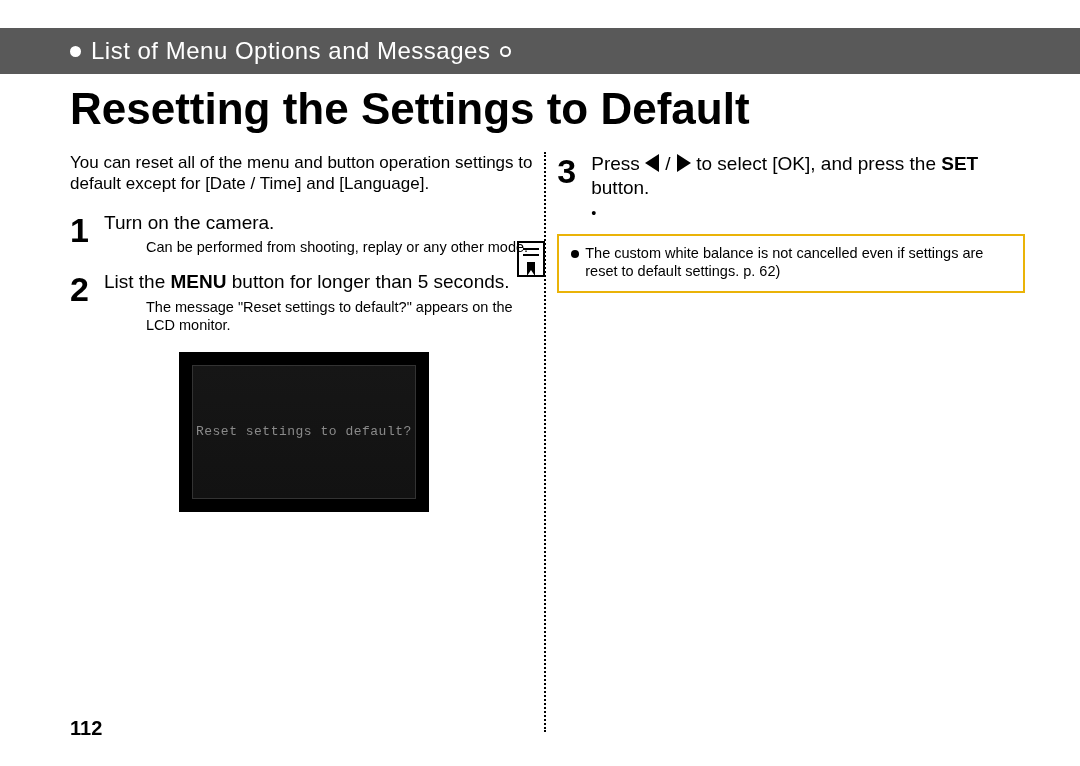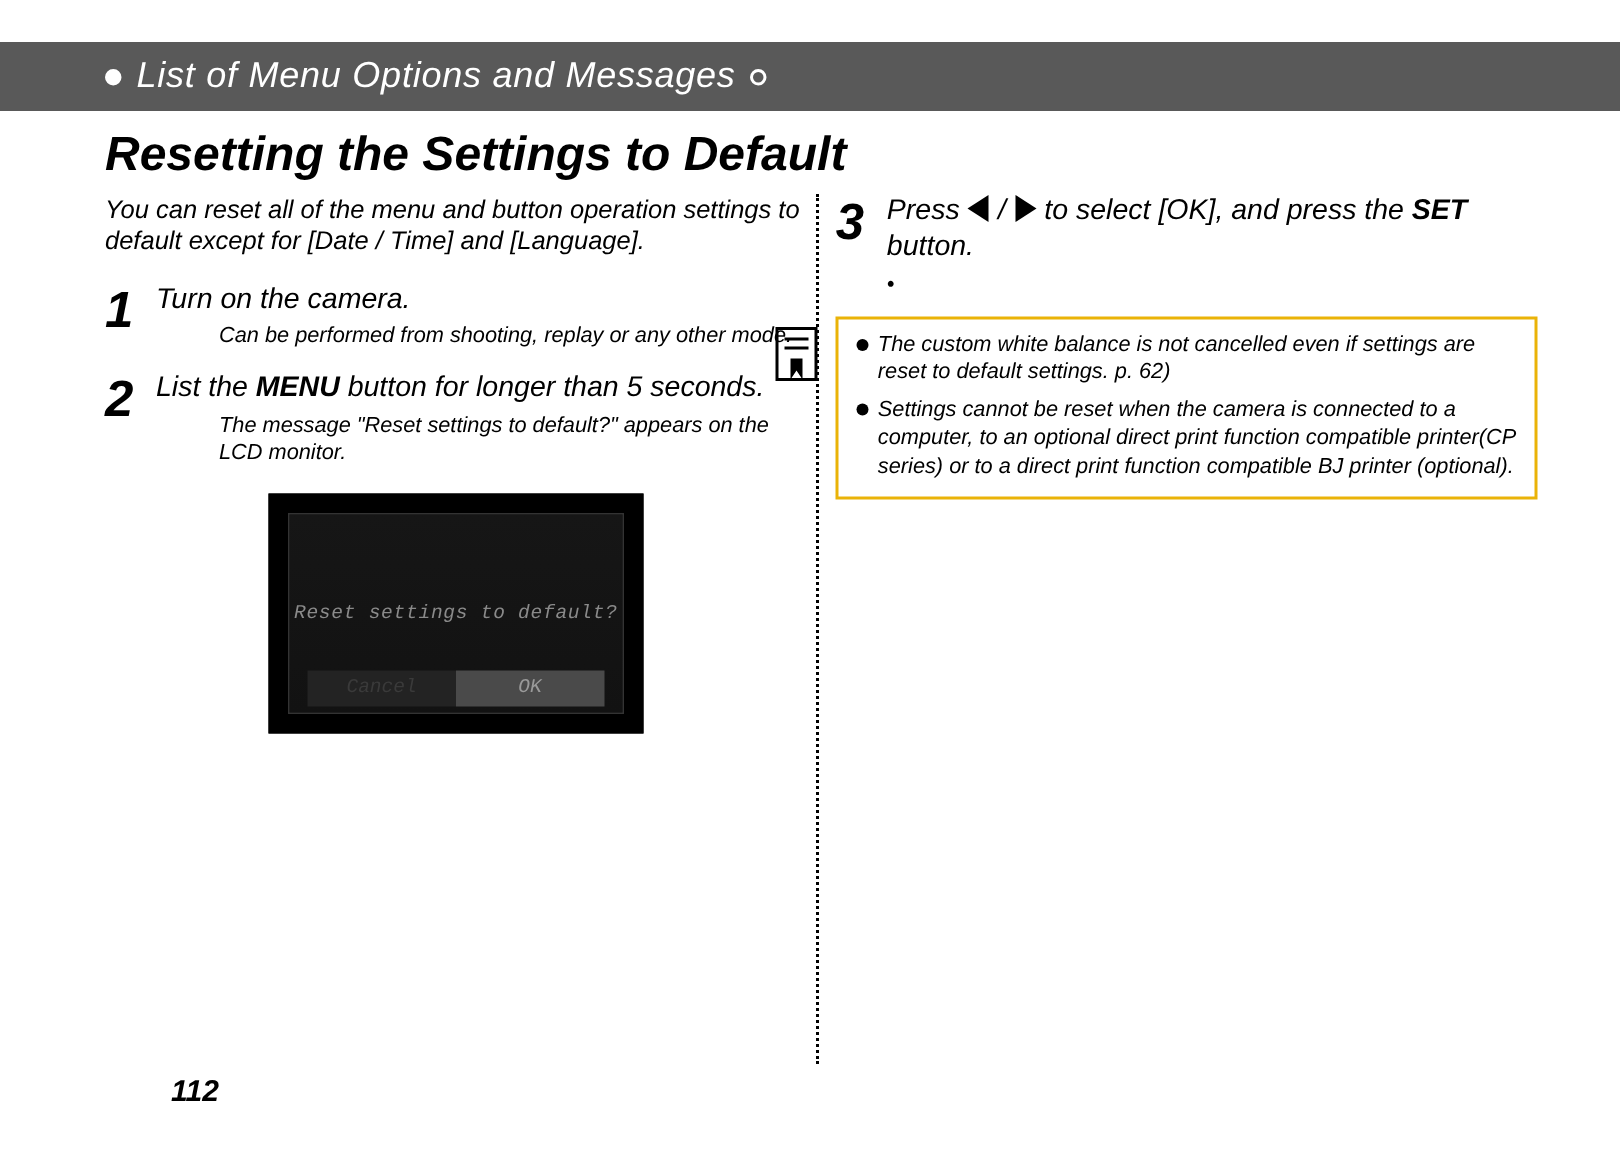--- a/index.html
+++ b/index.html
@@ -1,22 +1,22 @@
 <!DOCTYPE html>
 <html><head>
 <meta charset="utf-8">
 <style>
   * { box-sizing: border-box; margin: 0; padding: 0; }
   html, body { width: 1080px; height: 766px; font-family: Arial, Helvetica, sans-serif; background: #fff; color: #000; }
-  .page { width: 1080px; height: 766px; position: relative; font-style: italic; }
+  .page { width: 1080px; height: 766px; position: relative; }
   .header-band { background: #595959; height: 46px; width: 100%; display: flex; align-items: center; padding-left: 70px; color: #fff; font-size: 24px; letter-spacing: 0.5px; }
   .header-band .bullet { width: 11px; height: 11px; border-radius: 50%; border: 2px solid #fff; background: #fff; margin-right: 10px; display:inline-block; }
   .header-band .bullet-outline { width: 11px; height: 11px; border-radius: 50%; border: 2px solid #fff; background: transparent; margin-left: 10px; display:inline-block; }
   .body { padding: 10px 55px 0 70px; }
-  .title { font-size: 32px; font-weight: bold; margin-bottom: 8px; }
+  .title { font-size: 44px; font-weight: bold; margin-bottom: 18px; }
   .columns { display: flex; gap: 0; justify-content: center; }
   .col { width: 480px; position: relative; }
   .divider { width: 20px; position: relative; }
   .dotted-vert { position: absolute; left: 6px; top: 0; bottom: -380px; border-left: 2px dotted #000; height: 580px; }
   .intro { font-size: 17px; line-height: 1.25; margin-bottom: 16px; }
   .step { display: flex; margin-bottom: 6px; }
   .step-num { font-size: 34px; font-weight: bold; width: 28px; line-height: 1; padding-top:2px; }
   .step-body { flex: 1; padding-left: 6px; }
   .step-main { font-size: 19px; line-height: 1.25; }
   .step-main b { font-weight: bold; }
@@ -34,21 +34,21 @@
   .lcd-buttons { position:absolute; bottom:4px; left:12px; right:12px; height:24px; display:flex; }
   .lcd-btn { flex:1; text-align:center; font-family:"Courier New",monospace; font-size:13px; line-height:22px; }
   .lcd-cancel { color:#3a3a3a; background:#232323; }
   .lcd-ok { color:#9a9a9a; background:#4a4a4a; }
   .note-box { border: 2px solid #eab308; position: relative; margin-top: 12px; padding: 8px 10px 10px 12px; font-size:14.5px; line-height:1.3; }
   .note-icon { position:absolute; left:-44px; top:4px; width:34px; height:40px; }
   .note-item { display:flex; margin-bottom:6px; }
   .note-item:last-child { margin-bottom:0; }
   .note-item .disc { width:14px; flex-shrink:0; }
   .disc-shape { width:8px; height:8px; border-radius:50%; background:#000; display:inline-block; margin-top:5px; }
-  .page-num { position:absolute; bottom:26px; left:70px; font-size:20px; font-weight:bold;margin-left:44px; }
+  .page-num { position:absolute; bottom:26px; left:70px; font-size:20px; font-weight:bold; }
 </style>
 </head>
 <body>
 
 <div class="page">
   <div style="height:28px;"></div>
   <div class="header-band">
     <span class="bullet"></span>
     <span>List of Menu Options and Messages</span>
     <span class="bullet-outline"></span>
@@ -77,24 +77,20 @@
               <span>List the </span><b>MENU</b><span> button for longer than 5 seconds.</span>
             </div>
             <div class="step-sub">The message "Reset settings to default?" appears on the LCD monitor.</div>
           </div>
         </div>
 
         <div class="lcd-wrap">
           <div class="lcd">
             <div class="lcd-inner">
               <div class="lcd-text">Reset settings to default?</div>
-              <div class="lcd-buttons">
-                <div class="lcd-btn lcd-cancel">Cancel</div>
-                <div class="lcd-btn lcd-ok">OK</div>
-              </div>
             </div>
           </div>
         </div>
       </div>
 
       <div class="divider">
         <div class="dotted-vert"></div>
       </div>
 
       <div class="col">
@@ -114,24 +110,20 @@
           <svg class="note-icon" viewBox="0 0 34 40">
             <rect x="3" y="2" width="26" height="34" fill="none" stroke="#000" stroke-width="2"></rect>
             <line x1="8" y1="9" x2="24" y2="9" stroke="#000" stroke-width="2"></line>
             <line x1="8" y1="15" x2="24" y2="15" stroke="#000" stroke-width="2"></line>
             <path d="M 12 22 L 20 22 L 20 36 L 16 30 L 12 36 Z" fill="#000"></path>
           </svg>
           <div class="note-item">
             <div class="disc"><span class="disc-shape"></span></div>
             <div>The custom white balance is not cancelled even if settings are reset to default settings. p. 62)</div>
           </div>
-          <div class="note-item">
-            <div class="disc"><span class="disc-shape"></span></div>
-            <div>Settings cannot be reset when the camera is connected to a computer, to an optional direct print function compatible printer(CP series) or to a direct print function compatible BJ printer (optional).</div>
-          </div>
         </div>
       </div>
 
     </div>
   </div>
 
   <div class="page-num">112</div>
 </div>
 
 </body></html>

